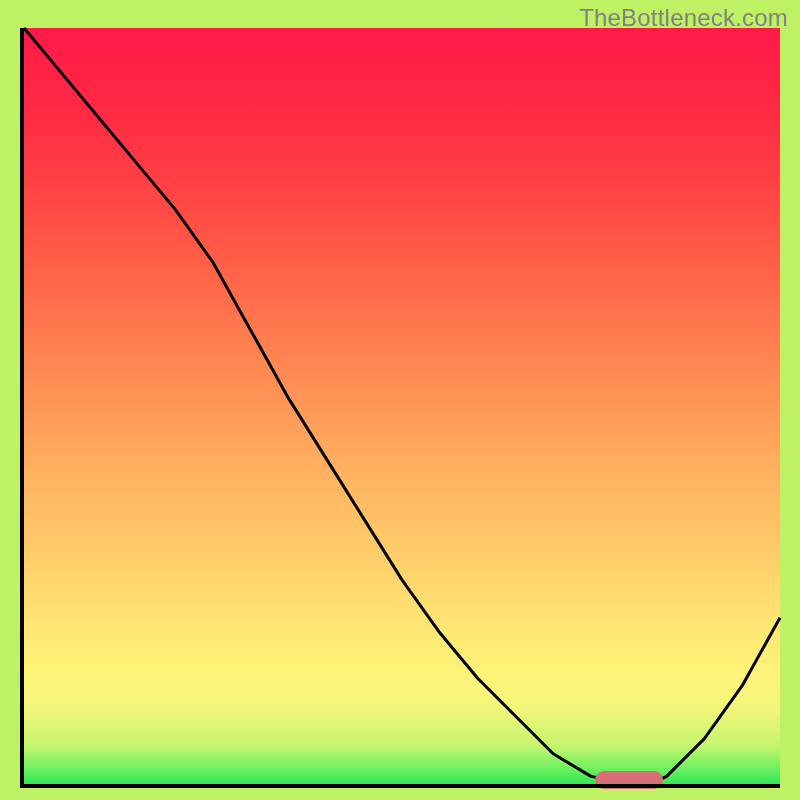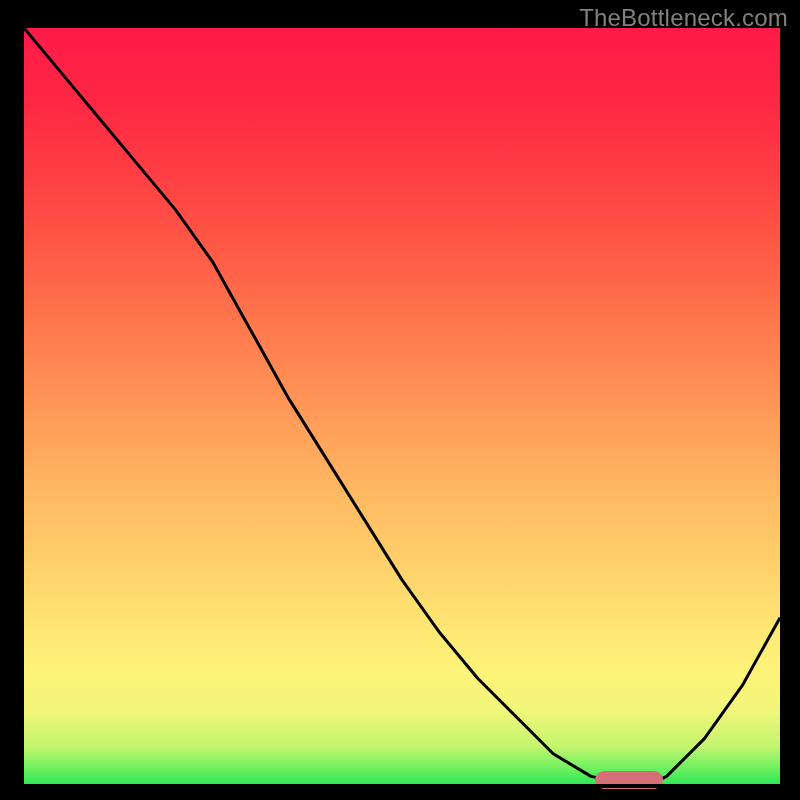--- a/index.html
+++ b/index.html
@@ -7,21 +7,21 @@
     padding: 0;
     width: 800px;
     height: 800px;
     overflow: hidden;
     font-family: sans-serif;
   }
   .container {
     position: relative;
     width: 800px;
     height: 800px;
-    background: #000000;
+    background: #bef264;
   }
   .watermark {
     position: absolute;
     top: 4px;
     right: 12px;
     font-size: 24px;
     color: #808080;
     font-weight: 500;
     letter-spacing: 0.2px;
   }

